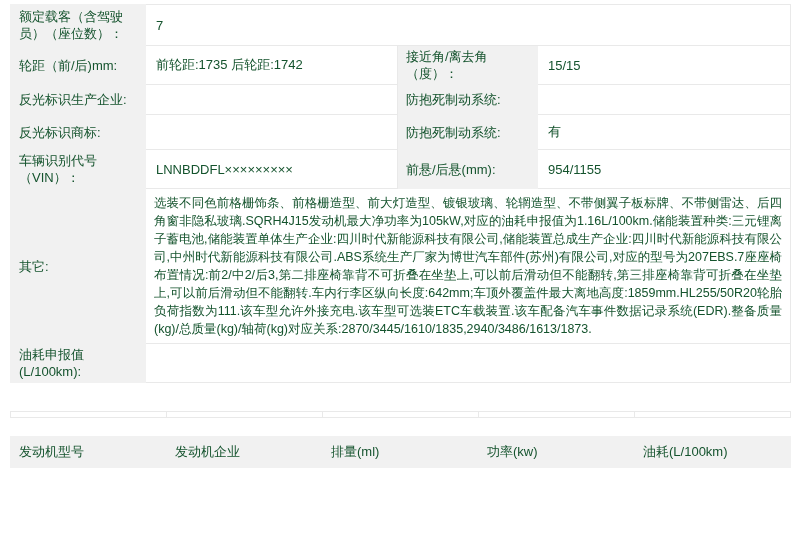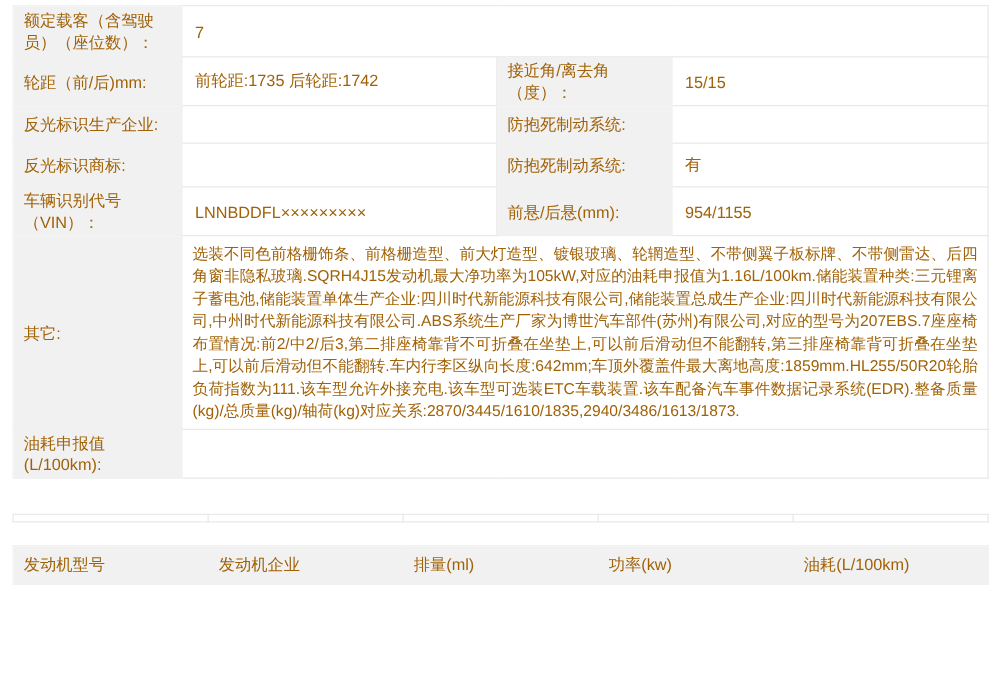--- a/index.html
+++ b/index.html
@@ -15,21 +15,21 @@
     color: #4c4c4c;
   }
   .wrap {
     padding: 4px 10px 0 10px;
   }
   table {
     border-collapse: collapse;
     table-layout: fixed;
     width: 780px;
     font-size: 13px;
-    color: #a16207;
+    color: #14532d;
   }
   
   td.v {
     background: #ffffff;
     border: 1px solid #e9e9e9;
     padding: 2px 10px;
     vertical-align: middle;
     overflow: hidden;
     white-space: nowrap;
   }

